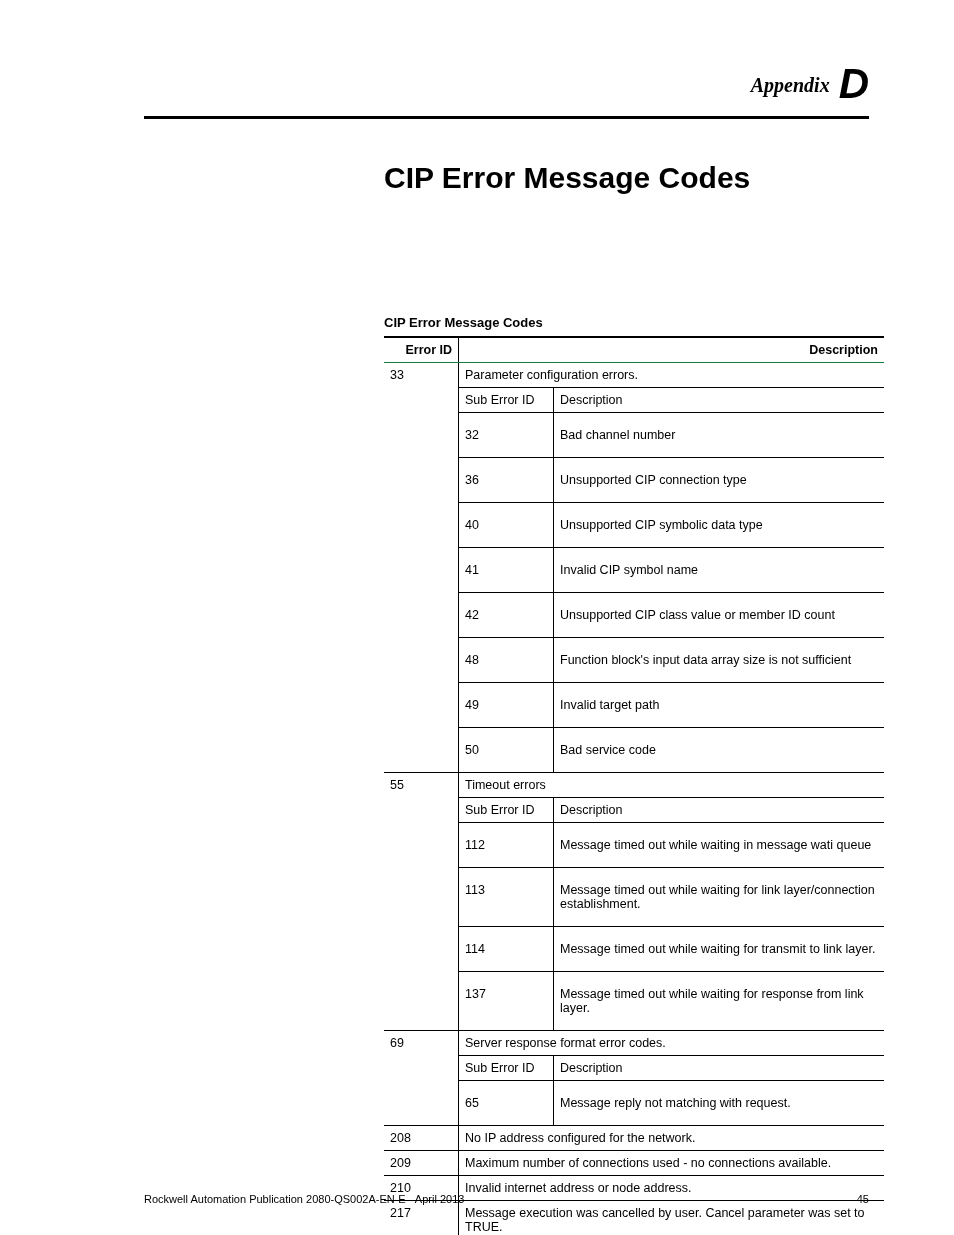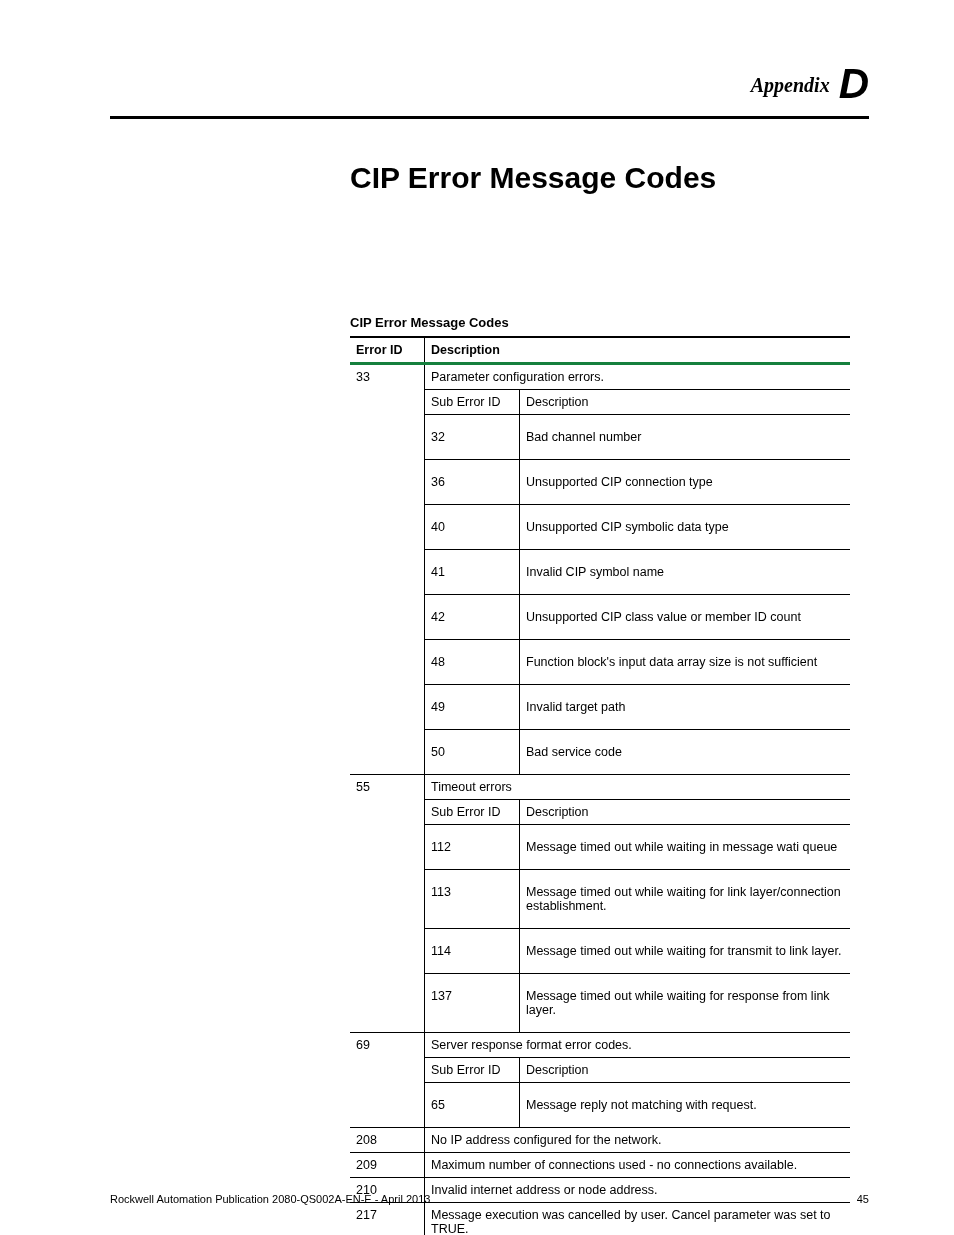--- a/index.html
+++ b/index.html
@@ -11,20 +11,21 @@
     font-family: Arial, Helvetica, sans-serif;
     color: #000;
     background: #fff;
     position: relative;
   }
   .page {
     box-sizing: border-box;
     padding: 60px 85px 50px 110px;
     position: relative;
     height: 100%;
+    margin-left: 34px;
   }
   .appendix-header {
     text-align: right;
     font-style: italic;
     font-weight: bold;
     font-size: 20px;
     font-family: "Times New Roman", Times, serif;
     margin-bottom: 8px;
   }
   .appendix-header .big-letter {
@@ -55,24 +56,24 @@
     margin-bottom: 6px;
   }
   table.outer {
     border-collapse: collapse;
     width: 500px;
     font-size: 12.5px;
   }
   table.outer > tbody > tr > th,
   table.outer > thead > tr > th {
     font-weight: bold;
-    text-align: left;
+    text-align: right;
     padding: 5px 6px;
     border-top: 2px solid #000;
-    border-bottom: 3px solid #15803d;
+    border-bottom: 1px solid #15803d;
     border-left: 1px solid #000;
   }
   table.outer > thead > tr > th:first-child {
     border-left: none;
   }
   table.outer > tbody > tr > td {
     padding: 5px 6px;
     border-top: 1px solid #000;
     border-left: 1px solid #000;
     vertical-align: top;

